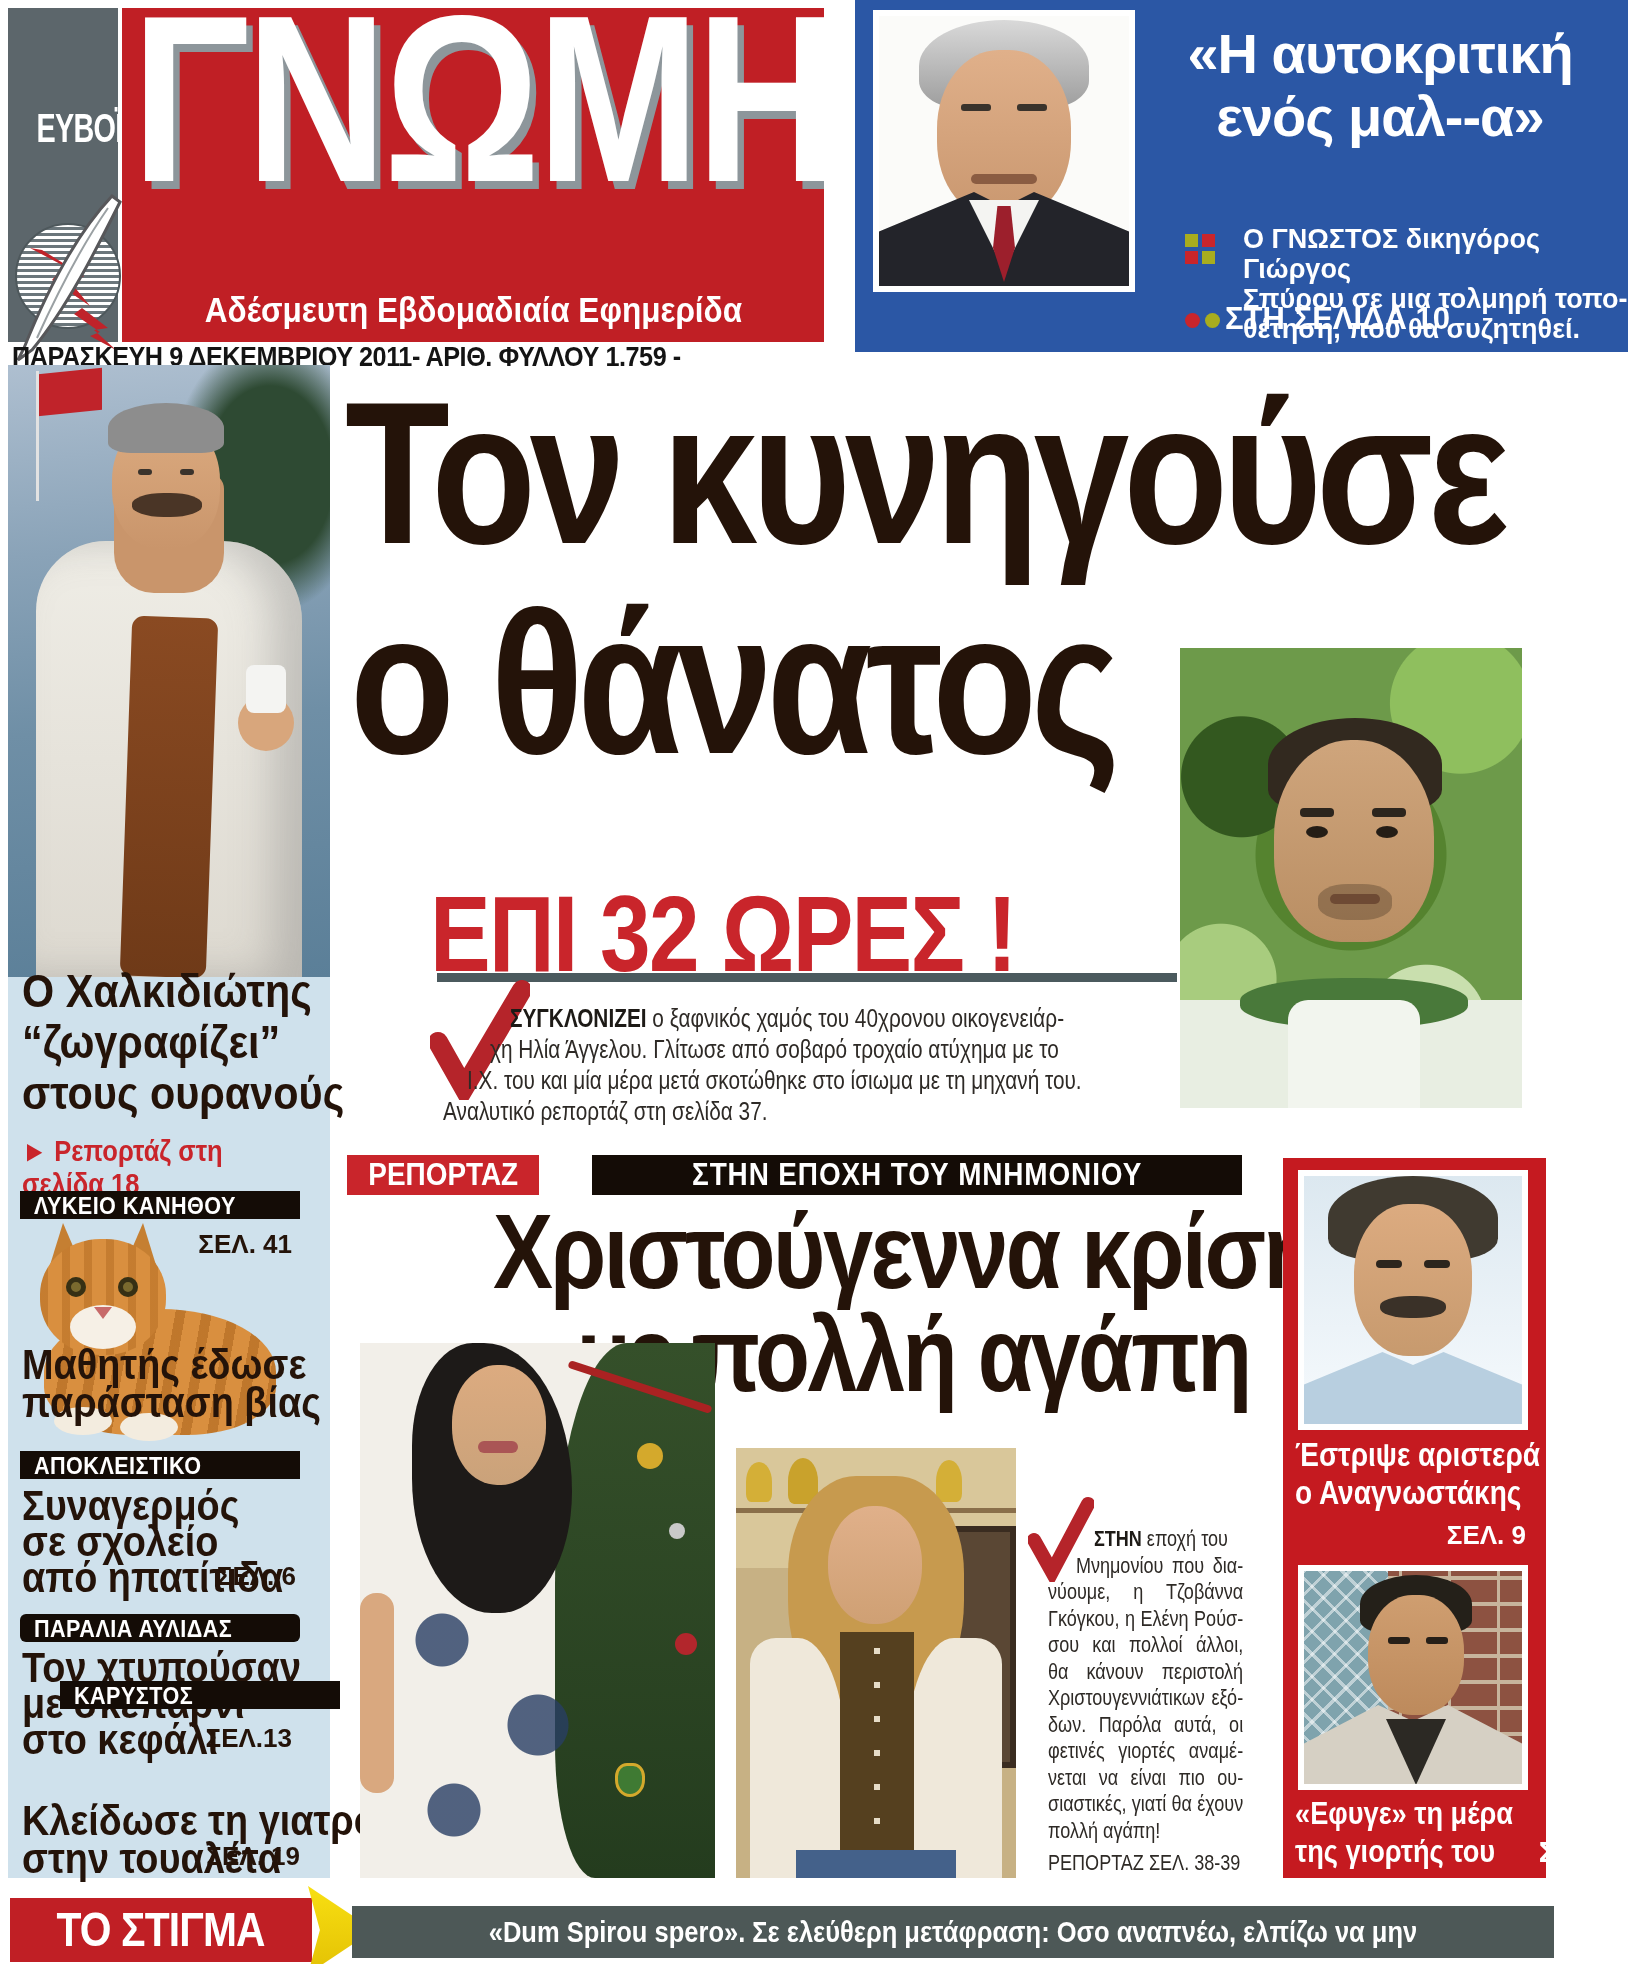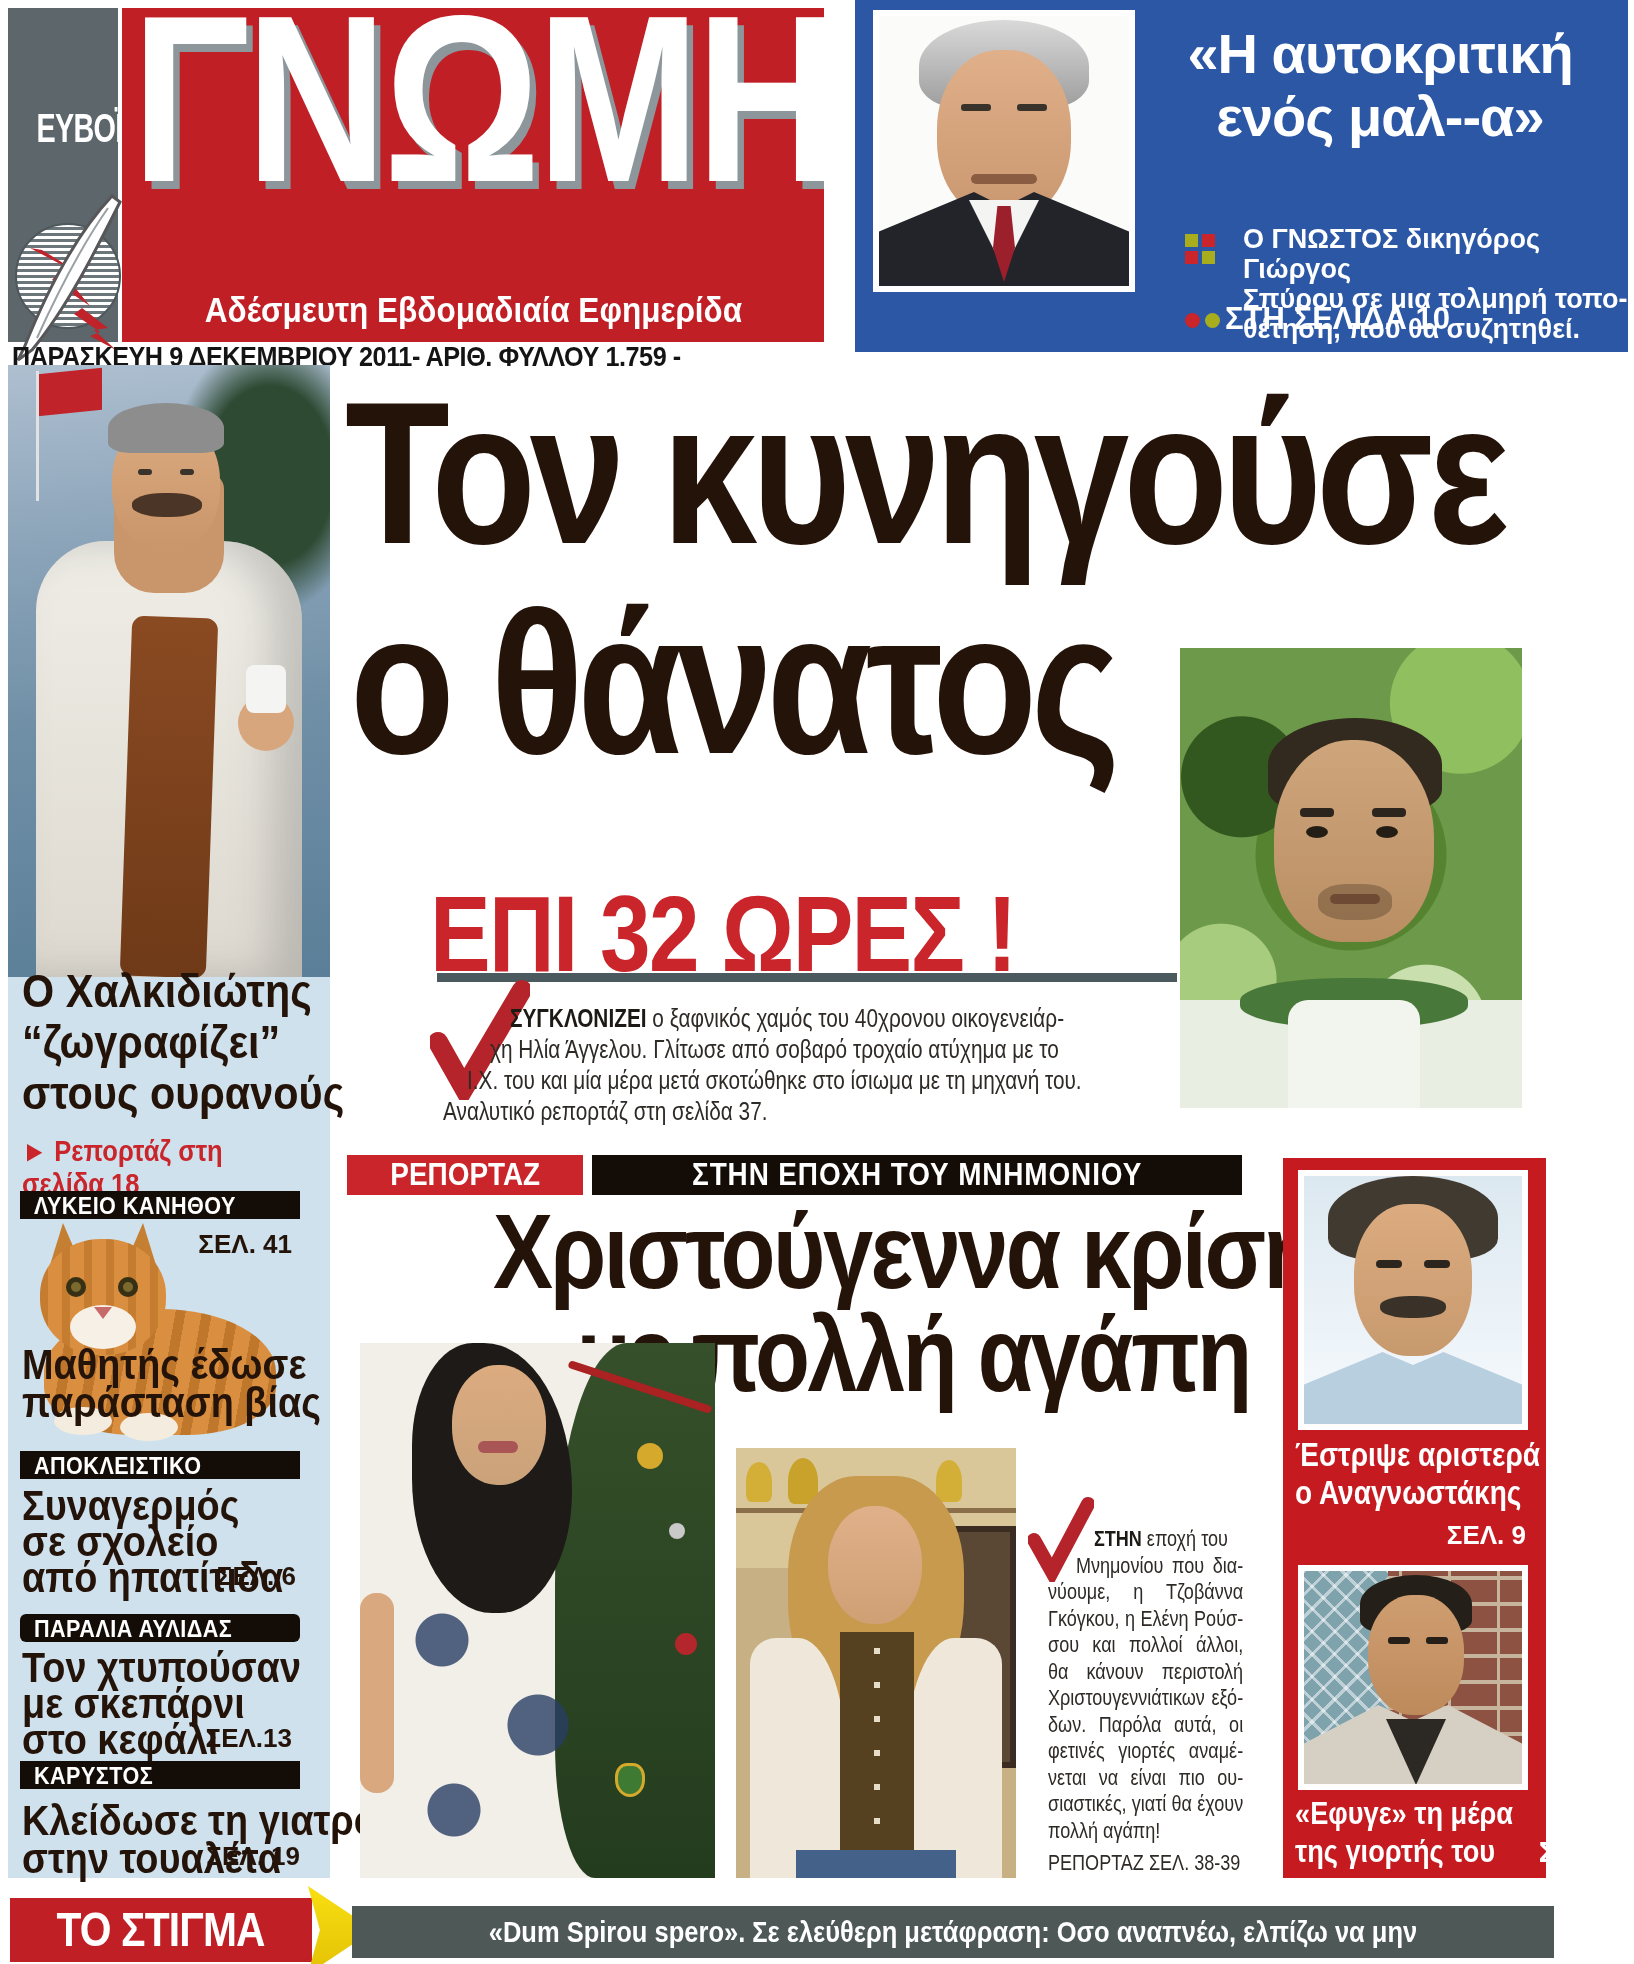--- a/index.html
+++ b/index.html
@@ -50,21 +50,21 @@
   
   #sidebar{left:8px;top:365px;width:322px;height:1513px;background:#cfe1ec;}
   .side-hl{color:#241309;font-weight:bold;font-size:47px;line-height:51px;white-space:nowrap;}
   .side-hl2{color:#241309;font-weight:bold;font-size:41px;line-height:35px;white-space:nowrap;}
   .tagbar{left:12px;width:280px;height:28px;background:#140c06;color:#fff;}
   .tagbar span{position:relative;top:1px;left:14px;font-weight:bold;font-size:24px;letter-spacing:0.5px;}
   .pageref{color:#241309;font-weight:bold;font-size:26px;white-space:nowrap;}
   #side-link{left:14px;top:770px;color:#c9252b;font-weight:bold;font-size:29px;}
 
   
-  #report-label{left:347px;top:1155px;width:236px;height:40px;background:#c9252b;color:#fff;text-align:center;}
+  #report-label{left:347px;top:1155px;width:192px;height:40px;background:#c9252b;color:#fff;text-align:center;}
   #report-label span{font-weight:bold;font-size:31px;line-height:40px;}
   #report-kicker{left:592px;top:1155px;width:650px;height:40px;background:#140c06;color:#fff;text-align:center;}
   #report-kicker span{font-weight:bold;font-size:31px;line-height:40px;letter-spacing:1px;}
   #hl2{left:340px;top:1200px;width:910px;text-align:right;color:#241309;font-weight:bold;
        font-size:106px;line-height:103px;letter-spacing:-3px;white-space:nowrap;}
   #check2{left:1028px;top:1496px;width:66px;height:86px;}
   #note2{left:1048px;top:1526px;width:238px;color:#2e2a26;font-size:22px;line-height:26.5px;
          transform:scaleX(.82);transform-origin:0 0;}
   #note2 .jl{text-align:justify;text-align-last:justify;white-space:nowrap;}
   #note2-footer{margin-top:6px;font-size:22px;color:#2e2a26;}
@@ -211,21 +211,21 @@
     <div class="abs pageref" style="top:1196px;right:34px;"><span>ΣΕΛ. 6</span></div>
 
     <div class="abs tagbar" style="top:1249px;border-radius:6px;"><span class="cx90">ΠΑΡΑΛΙΑ ΑΥΛΙΔΑΣ</span></div>
     <div class="abs side-hl2" style="left:14px;top:1284px;font-size:43px;line-height:36px;">
       <div><span class="cx88">Τον χτυπούσαν</span></div>
       <div><span class="cx88">με σκεπάρνι</span></div>
       <div><span class="cx88">στο κεφάλι</span></div>
     </div>
     <div class="abs pageref" style="top:1358px;right:38px;"><span>ΣΕΛ.13</span></div>
 
-    <div class="abs tagbar" style="top:1396px;"><span class="cx90">ΚΑΡΥΣΤΟΣ</span></div>
+    <div class="abs tagbar" style="top:1316px;margin-left:40px;"><span class="cx90">ΚΑΡΥΣΤΟΣ</span></div>
     <div class="abs side-hl2" style="left:14px;top:1436px;font-size:43px;line-height:38px;">
       <div><span class="cx88">Κλείδωσε τη γιατρό</span></div>
       <div><span class="cx88">στην τουαλέτα</span></div>
     </div>
     <div class="abs pageref" style="top:1476px;right:30px;"><span>ΣΕΛ. 19</span></div>
   </div>
 
   <div class="abs main-hl" style="left:345px;top:372px;"><span class="cx85">Τον κυνηγούσε</span></div>
   <div class="abs main-hl" style="left:350px;top:582px;"><span class="cx85">ο θάνατος</span></div>
 

